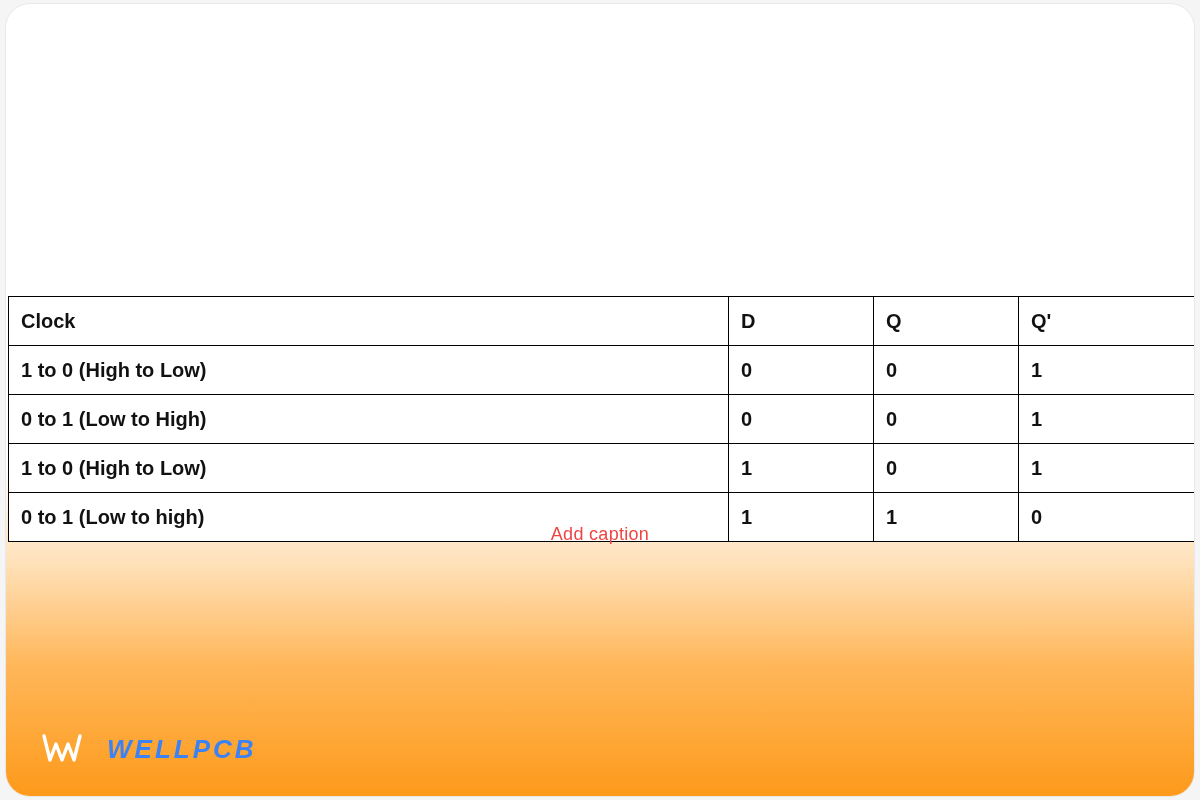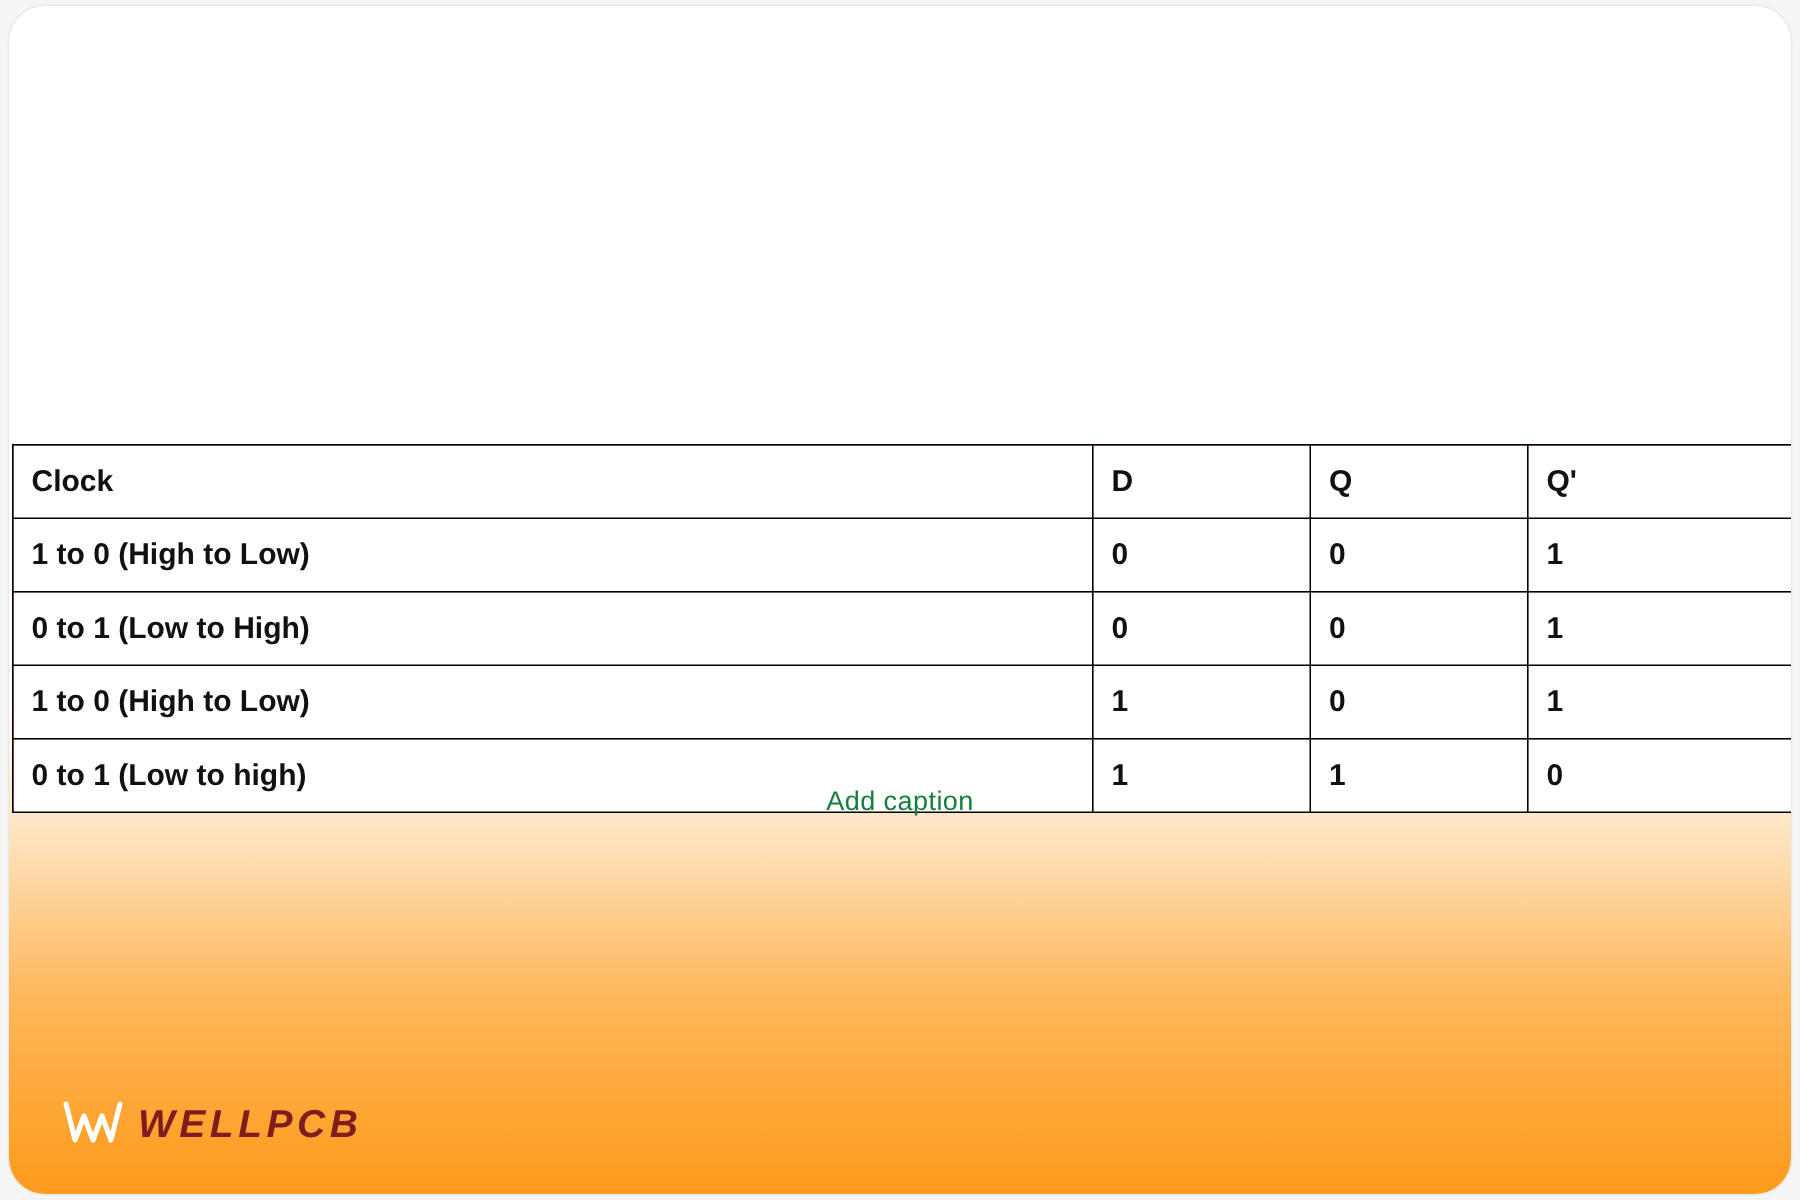--- a/index.html
+++ b/index.html
@@ -15,21 +15,21 @@
   }
   .gradient-bg {
     position: absolute;
     left: 0; right: 0; bottom: 0; height: 330px;
     background: linear-gradient(to bottom, #ffffff 0%, #ffe0b8 30%, #ffb75a 60%, #fd9a1b 100%);
   }
   .table-wrap {
     position: absolute;
     left: 2px; top: 292px;
     width: 1186px;
-    background: #b91c1c;
+    background: #0369a1;
   }
   table {
     width: 100%;
     border-collapse: collapse;
     table-layout: fixed;
   }
   th, td {
     border: 1px solid #000;
     padding: 8px 12px;
     text-align: left;
@@ -41,31 +41,31 @@
   }
   th { font-weight: 700; }
   col.c-clock { width: 720px; }
   col.c-d { width: 145px; }
   col.c-q { width: 145px; }
   col.c-qp { width: 176px; }
   .caption-hint {
     position: absolute;
     left: 0; right: 0; top: 520px;
     text-align: center;
-    color: #15803d;
+    color: #ef4444;
     font-size: 18px;
     letter-spacing: 0.3px;
   }
   .logo {
     position: absolute;
     left: 36px; bottom: 30px;
     display: flex;
     align-items: center;
-    gap: 10px;
-    color: #7f1d1d;
+    gap: 25px;
+    color: #3b82f6;
   }
   .logo-text {
     font-size: 26px;
     font-weight: 700;
     letter-spacing: 3px;
     font-style: italic;
   }
   .logo-mark svg { display: block; }
 </style>
 </head>

